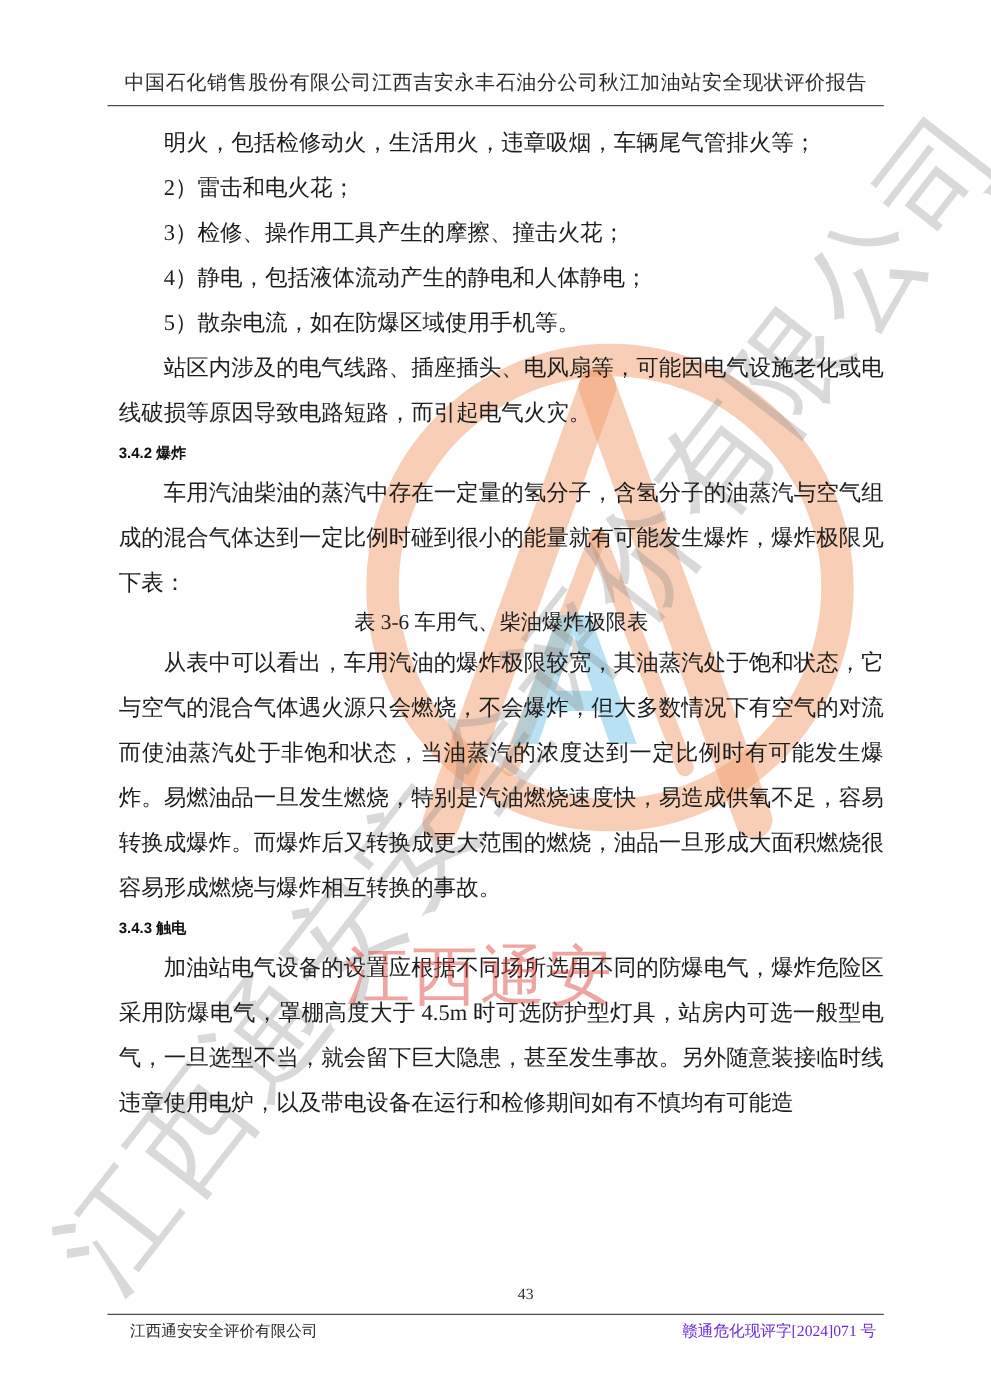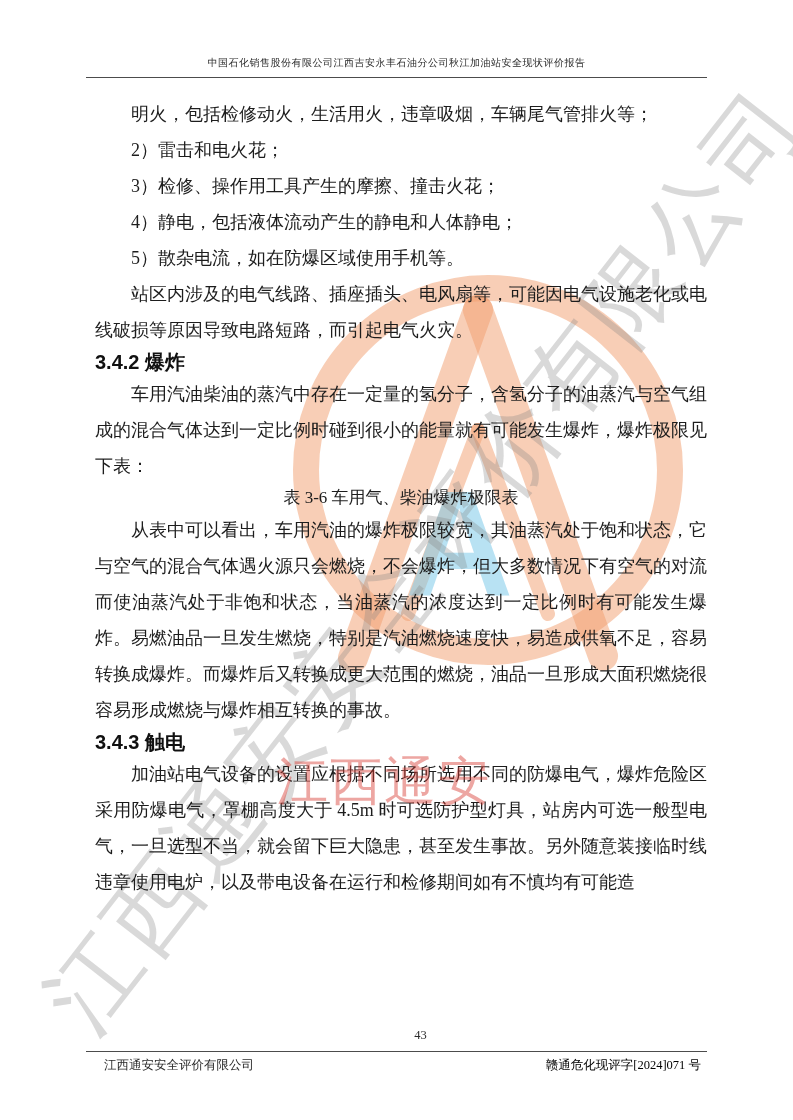--- a/index.html
+++ b/index.html
@@ -5,47 +5,47 @@
   html,body { margin:0; padding:0; background:#e8e8e8; }
   .page {
     position:relative; width:793px; height:1120px; margin:0 auto;
     background:#ffffff; overflow:hidden;
     font-family:"Liberation Serif", serif; color:#1d1d1d;
   }
 
   
   .header {
     position:absolute; top:56px; left:86px; width:621px;
-    text-align:center; font-size:10px; letter-spacing:0.5px; color:#2a2a2a;
+    text-align:center; font-size:16px; letter-spacing:0.5px; color:#2a2a2a;
     padding-bottom:7px; border-bottom:1.6px solid #4c4c4c; z-index:4;
   }
   .pagenum {
     position:absolute; top:1028px; left:0; width:100%; text-align:center;
     font-size:12.5px; color:#2a2a2a; z-index:4;padding-left:24px;
   }
   .footer-rule {
     position:absolute; top:1051px; left:86px; width:621px;
     border-top:1.6px solid #4c4c4c; z-index:4;
   }
   .footer-left {
     position:absolute; top:1057px; left:104px; font-size:12.5px; color:#2a2a2a; z-index:4;
   }
   .footer-right {
-    position:absolute; top:1057px; right:92px; font-size:12.5px; color:#000000; z-index:4;
+    position:absolute; top:1057px; right:92px; font-size:12.5px; color:#6d28d9; z-index:4;
   }
 
   
   .content {
     position:absolute; top:96px; left:95px; width:612px; z-index:2;
     font-size:18px; line-height:36px; text-align:justify;
   }
   .para { text-indent:2em; }
   .heading {
     font-family:"Liberation Sans", sans-serif; font-weight:bold;
-    font-size:20px; line-height:28px; height:28px; color:#111;
+    font-size:12px; line-height:28px; height:28px; color:#111;
   }
   .caption {
     text-align:center; text-indent:0; font-size:17px; line-height:28px; height:28px;
   }
   table.limits {
     width:100%; border-collapse:collapse; table-layout:fixed;
     font-size:14.5px; line-height:17px; margin:1px 0 3px 0; text-align:center;
   }
   table.limits th, table.limits td {
     border:1.4px solid #3a3a3a; font-weight:normal; padding:2px 2px;

